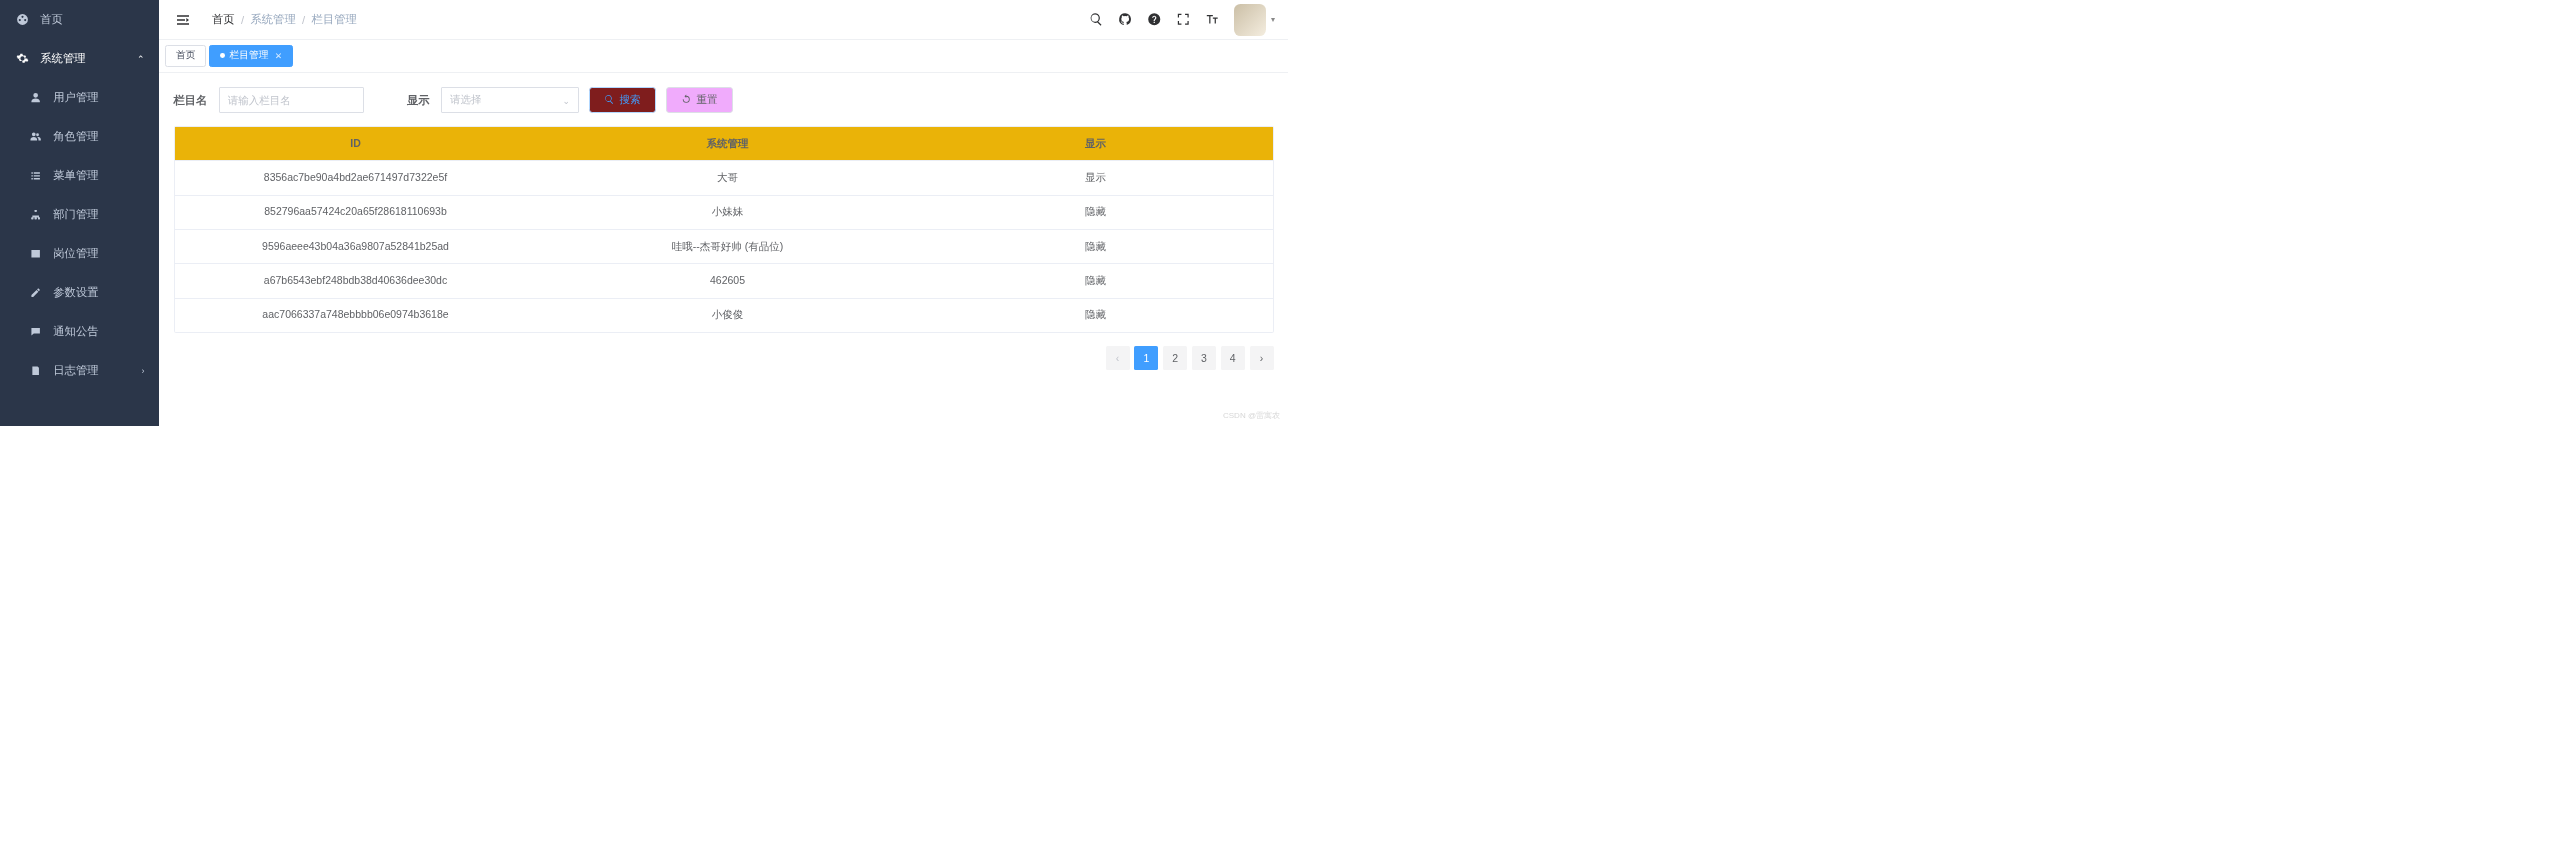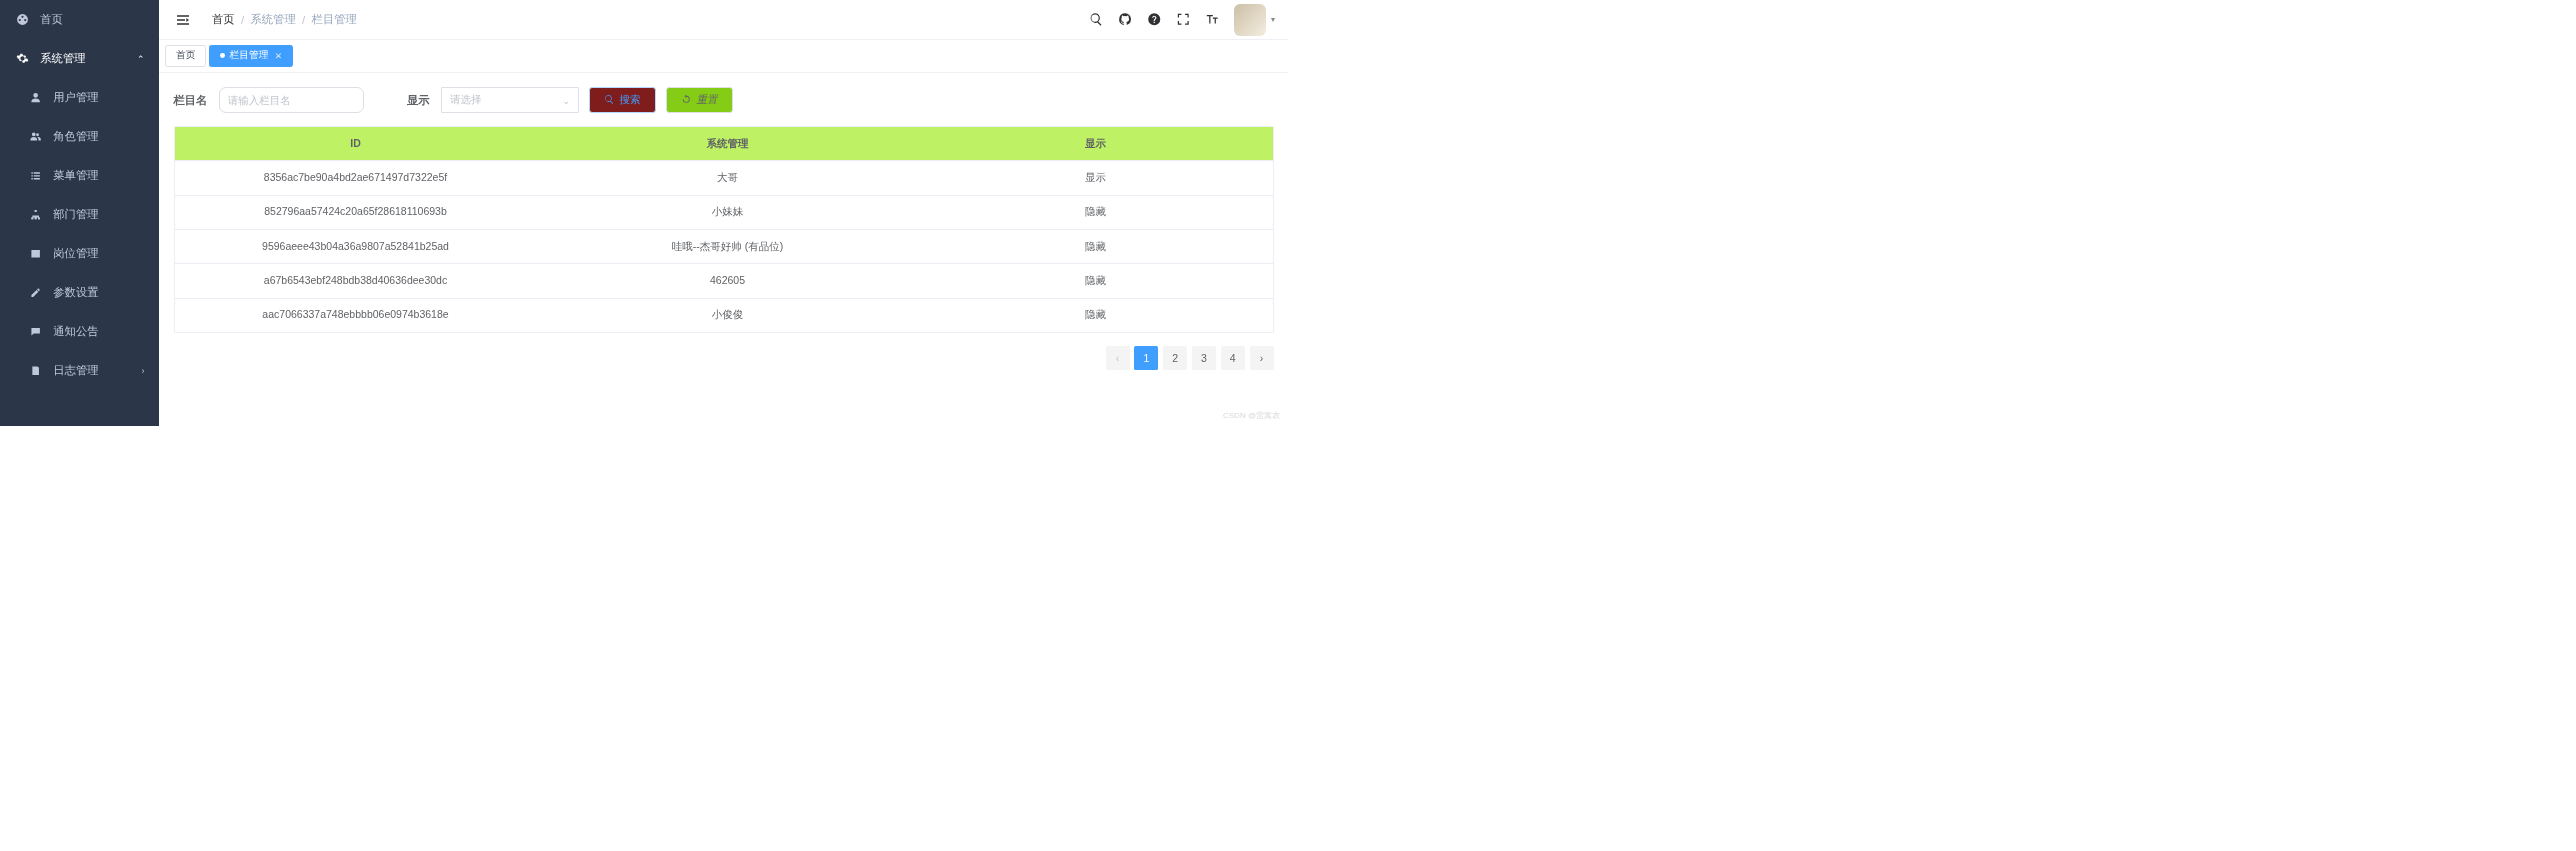--- a/index.html
+++ b/index.html
@@ -30,33 +30,33 @@
 
 .tabs { display: flex; align-items: center; padding: 4.8px 6.4px; border-bottom: 0.8px solid #eef0f3; gap: 3.2px; }
 .tab { height: 22px; display: flex; align-items: center; padding: 0 9.7px; border: 0.8px solid #dcdfe6; border-radius: 2.4px; background: #fff; font-size: 9.7px; color: #495060; cursor: pointer; }
 .tab.active { background: #409eff; color: #fff; border-color: #409eff; }
 .tab .dot { width: 4.8px; height: 4.8px; border-radius: 50%; background: #fff; margin-right: 4.8px; display: inline-block; }
 .tab .close { margin-left: 6.4px; font-size: 8.9px; opacity: .8; }
 
 
 .toolbar { display: flex; align-items: center; padding: 14.5px 14.5px 8px; gap: 9.7px; }
 .lbl { color: #606266; font-weight: 600; margin-right: 1.6px; }
-.input { height: 26px; width: 145px; border: 0.8px solid #dcdfe6; border-radius: 7px; padding: 0 8px; font-size: 10.5px; color: #606266; font-family: Liberation Serif, serif; }
+.input { height: 26px; width: 145px; border: 0.8px solid #dcdfe6; border-radius: 1px; padding: 0 8px; font-size: 10.5px; color: #606266; font-family: Liberation Serif, serif; }
 .input::placeholder { color: #c0c4cc; }
 .select { height: 26px; width: 138px; border: 0.8px solid #dcdfe6; border-radius: 1px; padding: 0 22.5px 0 8px; font-size: 10.5px; color: #c0c4cc; display: flex; align-items: center; position: relative; cursor: pointer; }
 .select .arrow { position: absolute; right: 8px; top: 8px; font-size: 8.9px; color: #c0c4cc; }
 .btn { height: 26px; padding: 0 14.5px; border-radius: 3.2px; display: inline-flex; align-items: center; gap: 4.8px; font-size: 10.5px; cursor: pointer; }
 .btn-primary { border: 0.8px solid #b3d8ff; background: #7f1d1d; color: #409eff; }
-.btn-default { border: 0.8px solid #dcdfe6; background: #84cc16; color: #606266; font-style: italic; }
+.btn-default { border: 0.8px solid #dcdfe6; background: #f0abfc; color: #606266; }
 
 
 .table { margin: 4.8px 14.5px 0; border: 0.8px solid #ebeef5; border-radius: 1.6px; }
 .tr { display: flex; border-bottom: 0.8px solid #ebeef5; }
 .tr:last-child { border-bottom: none; gap: 11px; }
-.tr.head { background: #bef264; font-weight: 600; color: #515a6e; }
+.tr.head { background: #eab308; font-weight: 600; color: #515a6e; }
 .td { padding: 9.7px 6.4px; text-align: center; color: #606266; font-size: 10.5px; }
 .c1 { flex: 0 0 362px; }
 .c2 { flex: 1; }
 .c3 { flex: 0 0 354px; }
 
 
 .pagi { display: flex; justify-content: flex-end; align-items: center; gap: 4.8px; padding: 13px 14.5px; }
 .pg { min-width: 24px; height: 24px; display: flex; align-items: center; justify-content: center; background: #f4f4f5; color: #606266; border-radius: 1.6px; font-size: 10.5px; cursor: pointer; }
 .pg.active { background: #409eff; color: #fff; }
 .pg.disabled { color: #c0c4cc; cursor: not-allowed; }

